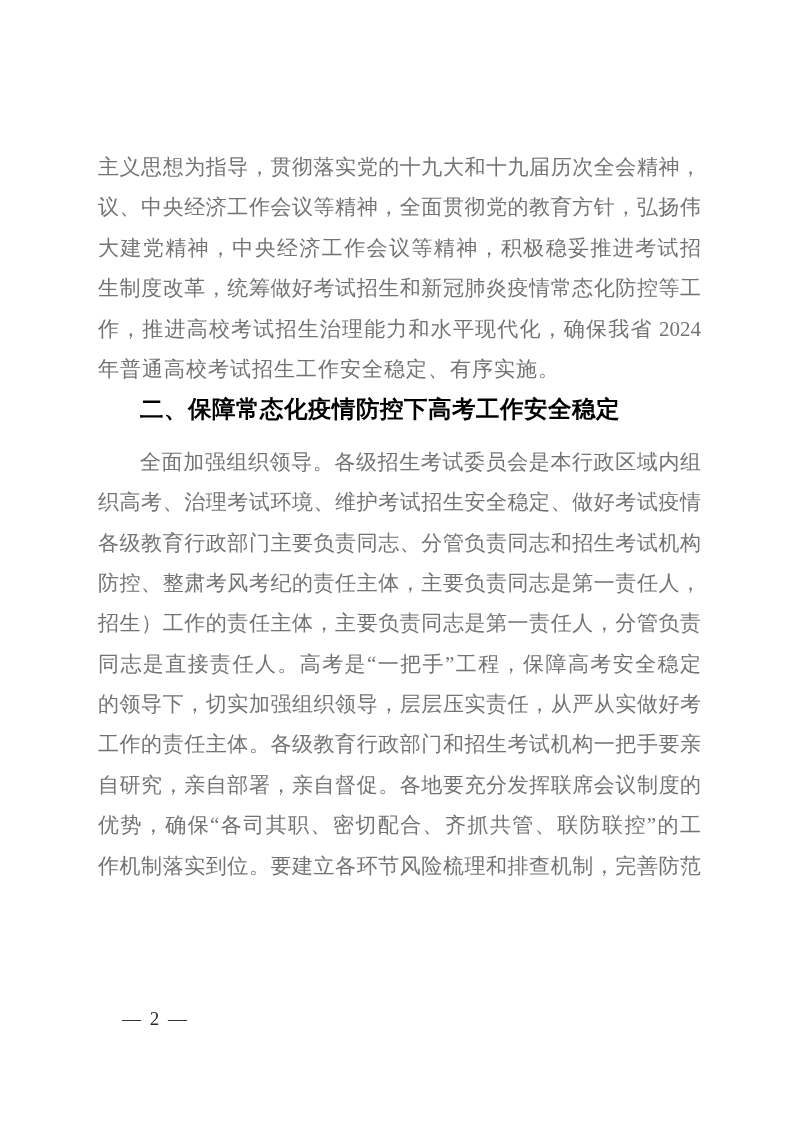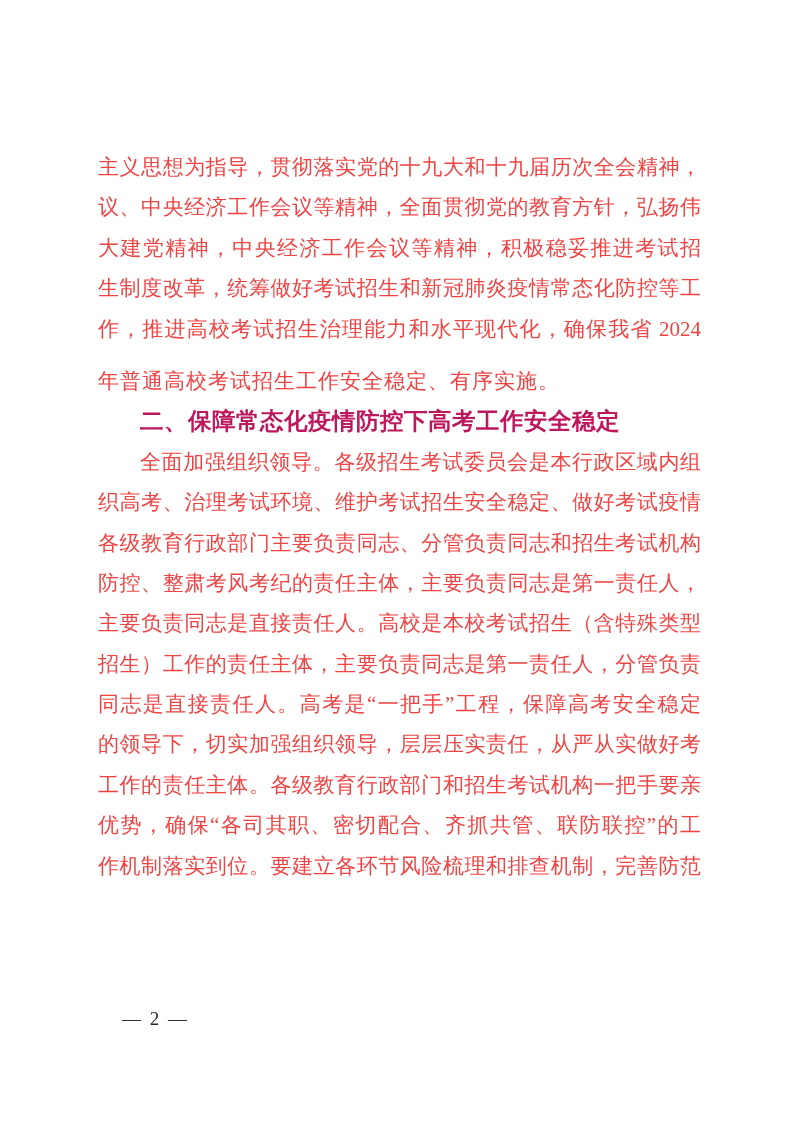--- a/index.html
+++ b/index.html
@@ -19,39 +19,39 @@
     position: absolute;
     left: 98px;
     top: 147px;
     width: 603px;
   }
   .line {
     font-family: "Liberation Serif", "DejaVu Serif", serif;
     font-size: 21px;
     line-height: 40.4px;
     height: 40.4px;
-    color: #ef4444;
+    color: #737373;
     text-align: justify;
     text-align-last: justify;
     white-space: normal;
     overflow: hidden;
   }
   .line.indent {
     text-indent: 42px;
+    margin-top: 12px;
   }
   .line.para-end {
     text-align-last: left;
     letter-spacing: 1px;
-    margin-top: 12px;
   }
   .line.heading {
     font-family: "Liberation Sans", "DejaVu Sans", sans-serif;
     font-weight: 700;
     font-size: 23.5px;
-    color: #be185d;
+    color: #000000;
     text-align-last: left;
     letter-spacing: 0.5px;
     text-indent: 42px;
   }
   .page-number {
     position: absolute;
     left: 122px;
     top: 1008px;
     font-family: "Liberation Serif", "DejaVu Serif", serif;
     font-size: 19px;
@@ -68,22 +68,22 @@
     <div class="line">议、中央经济工作会议等精神，全面贯彻党的教育方针，弘扬伟</div>
     <div class="line">大建党精神，中央经济工作会议等精神，积极稳妥推进考试招</div>
     <div class="line">生制度改革，统筹做好考试招生和新冠肺炎疫情常态化防控等工</div>
     <div class="line">作，推进高校考试招生治理能力和水平现代化，确保我省 2024</div>
     <div class="line para-end">年普通高校考试招生工作安全稳定、有序实施。</div>
     <div class="line heading">二、保障常态化疫情防控下高考工作安全稳定</div>
     <div class="line indent">全面加强组织领导。各级招生考试委员会是本行政区域内组</div>
     <div class="line">织高考、治理考试环境、维护考试招生安全稳定、做好考试疫情</div>
     <div class="line">各级教育行政部门主要负责同志、分管负责同志和招生考试机构</div>
     <div class="line">防控、整肃考风考纪的责任主体，主要负责同志是第一责任人，</div>
-    <div class="line">主要负责同志是直接责任人。高校是本校考试招生（含特殊类型</div>
     <div class="line">招生）工作的责任主体，主要负责同志是第一责任人，分管负责</div>
     <div class="line">同志是直接责任人。高考是“一把手”工程，保障高考安全稳定</div>
     <div class="line">的领导下，切实加强组织领导，层层压实责任，从严从实做好考</div>
     <div class="line">工作的责任主体。各级教育行政部门和招生考试机构一把手要亲</div>
+    <div class="line">自研究，亲自部署，亲自督促。各地要充分发挥联席会议制度的</div>
     <div class="line">优势，确保“各司其职、密切配合、齐抓共管、联防联控”的工</div>
     <div class="line">作机制落实到位。要建立各环节风险梳理和排查机制，完善防范</div>
   </div>
   <div class="page-number">— 2 —</div>
 </div>
 
 </body></html>

